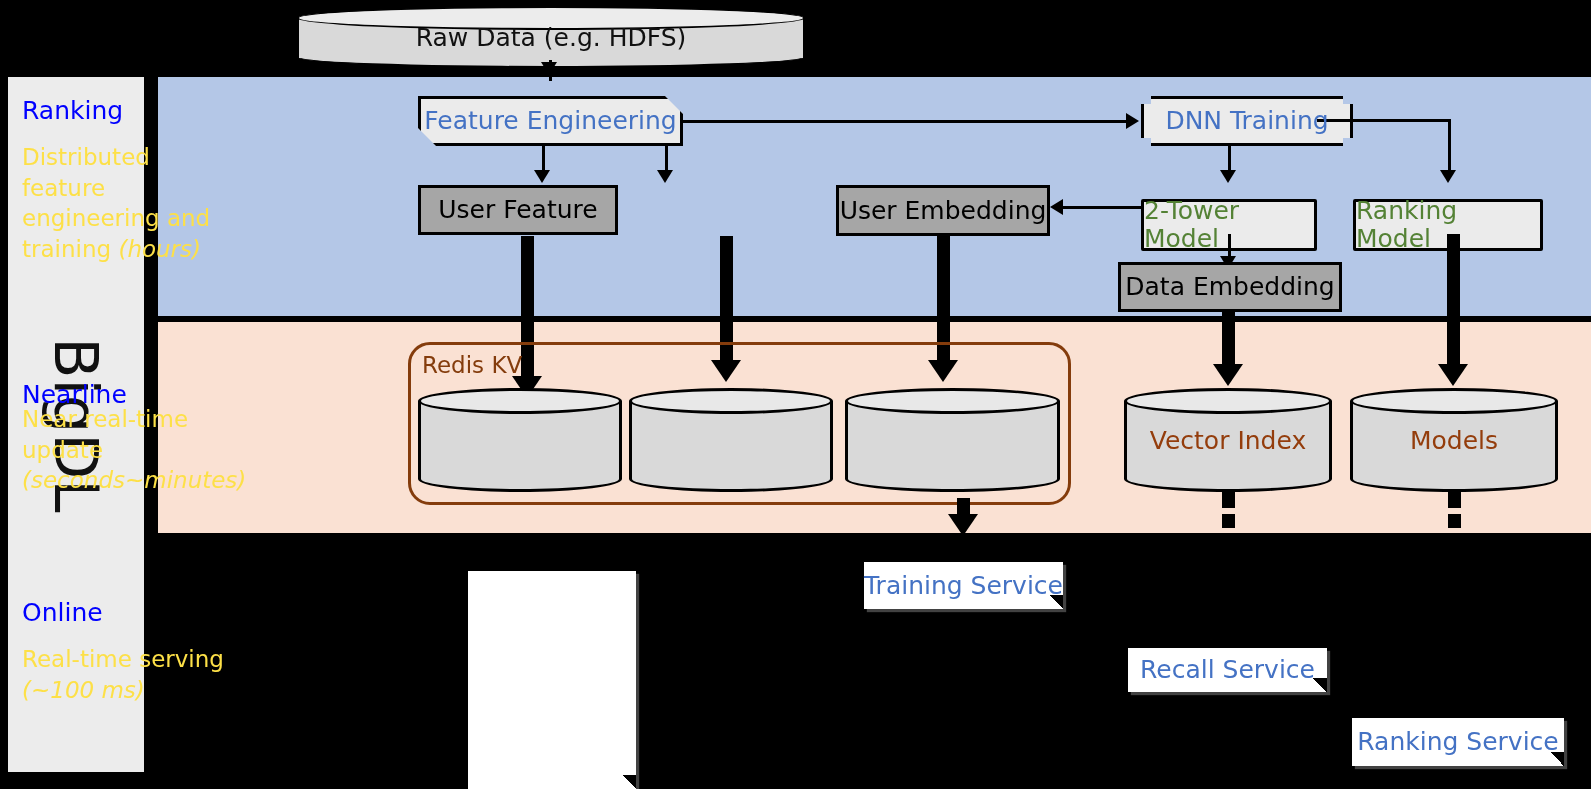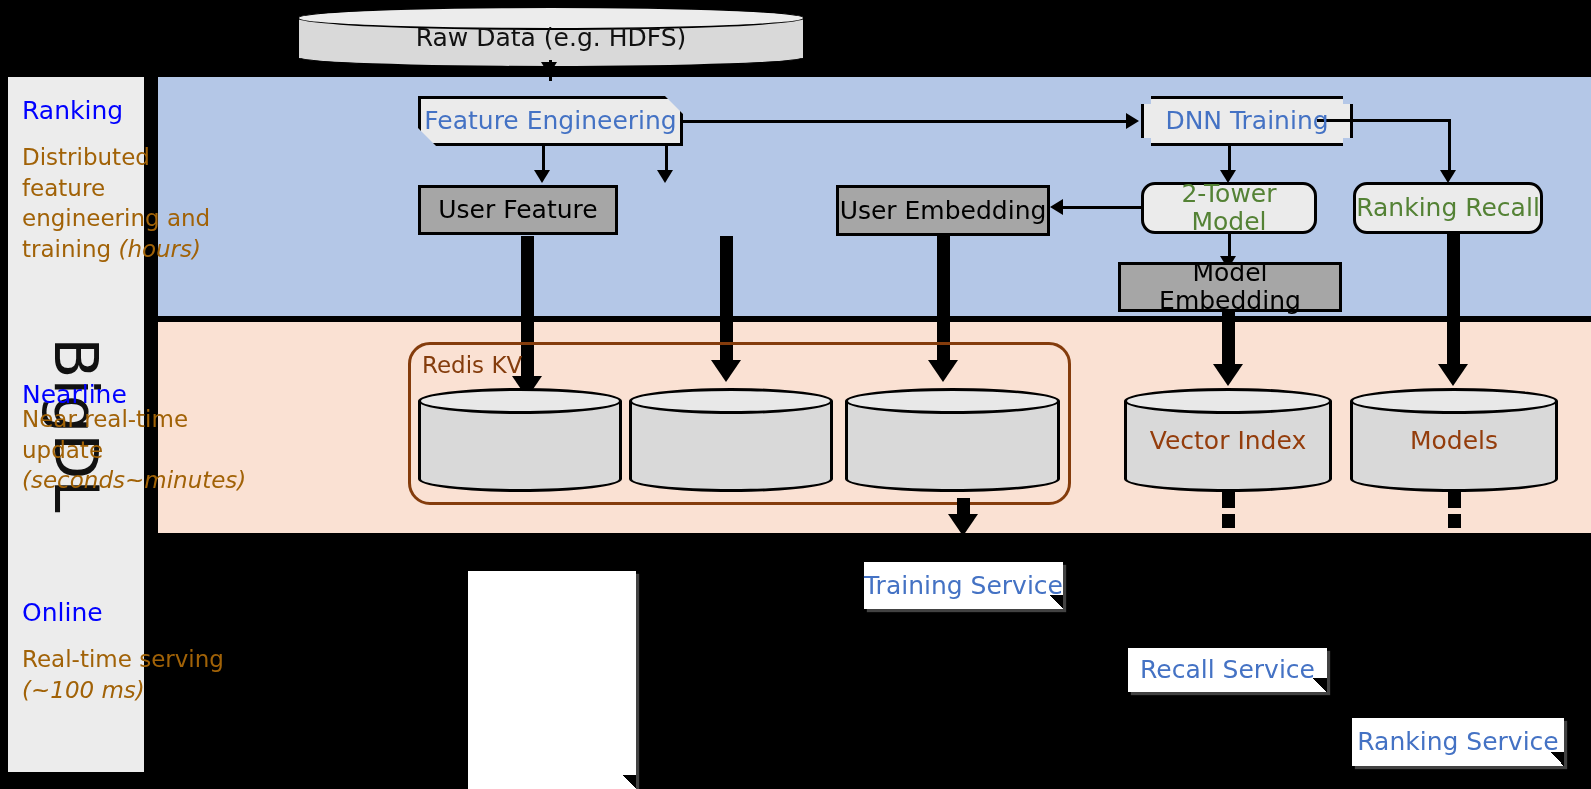--- a/index.html
+++ b/index.html
@@ -16,38 +16,38 @@
   }
 
   
   .band{position:absolute;left:158px;width:1433px;}
   #band-offline{top:77px;height:239px;background:#b4c7e7;}
   #band-nearline{top:322px;height:211px;background:#fae1d3;}
   #band-online{top:539px;height:250px;background:#000;}
 
   .lane-title{position:absolute;left:22px;font-size:25px;color:#0000ff;font-weight:400;
     font-family:"DejaVu Sans",sans-serif;}
-  .lane-desc{position:absolute;left:22px;font-size:23px;color:#a16207;line-height:1.33;
+  .lane-desc{position:absolute;left:22px;font-size:23px;color:#fde047;line-height:1.33;
     font-family:"DejaVu Sans",sans-serif;width:215px;}
   .lane-desc i{font-style:italic;}
 
   
   .node{position:absolute;box-sizing:border-box;display:flex;align-items:center;
-    justify-content:center;text-align:center;line-height:1.12;}
+    justify-content:center;text-align:left;line-height:1.12;}
 
   
   .greybox{background:#a6a6a6;border:3px solid #000;color:#000;font-size:25px;
     font-family:"DejaVu Sans",sans-serif;}
 
   
   .proc{background:#ebebeb;border:3px solid #000;font-size:25px;
     font-family:"DejaVu Sans",sans-serif;}
   .proc.blue{color:#4472c4;}
   .proc.green{color:#548235;}
-  .rounded{border-radius:14px;}
+  .rounded{border-radius:2px;margin-top:17px;}
   .beveled{clip-path:polygon(0 0, calc(100% - 18px) 0, 100% 18px, 100% 100%, 18px 100%, 0 calc(100% - 18px));}
   .flanged{border:none;background:transparent;}
   .flanged .flanged-inner{position:absolute;inset:0;background:#ebebeb;border:3px solid #000;
     clip-path:polygon(10px 0,calc(100% - 10px) 0,calc(100% - 10px) 8px,100% 8px,100% calc(100% - 8px),
       calc(100% - 10px) calc(100% - 8px),calc(100% - 10px) 100%,10px 100%,10px calc(100% - 8px),
       0 calc(100% - 8px),0 8px,10px 8px);}
   .flanged .lbl{position:relative;z-index:2;}
 
   
   .svc{background:#fff;color:#4472c4;font-size:25px;
@@ -161,31 +161,31 @@
     <span>User Feature</span>
   </div>
   <div class="node greybox" style="left:836px;top:185px;width:214px;height:51px">
     <span>User Embedding</span>
   </div>
 
   <div class="node proc green rounded" style="left:1141px;top:182px;width:176px;height:52px">
     <span>2-Tower Model</span>
   </div>
   <div class="node proc green rounded" style="left:1353px;top:182px;width:190px;height:52px">
-    <span>Ranking Recall</span>
+    <span>Ranking Model</span>
   </div>
 
   <div class="thin-h" style="left:1063px;top:206px;width:80px"></div>
   <div class="thin-head-l" style="left:1050px;top:199px"></div>
 
   <div class="thin-v" style="left:1228px;top:234px;height:28px"></div>
   <div class="thin-head-d" style="left:1220px;top:256px"></div>
 
   <div class="node greybox" style="left:1118px;top:262px;width:224px;height:50px">
-    <span>Model Embedding</span>
+    <span>Data Embedding</span>
   </div>
 
   <div class="thick-v" style="left:521px;top:236px;height:152px"></div>
   <div class="thick-head-d" style="left:512px;top:376px"></div>
 
   <div class="thick-v" style="left:720px;top:236px;height:135px"></div>
   <div class="thick-head-d" style="left:711px;top:360px"></div>
 
   <div class="thick-v" style="left:937px;top:236px;height:135px"></div>
   <div class="thick-head-d" style="left:928px;top:360px"></div>

